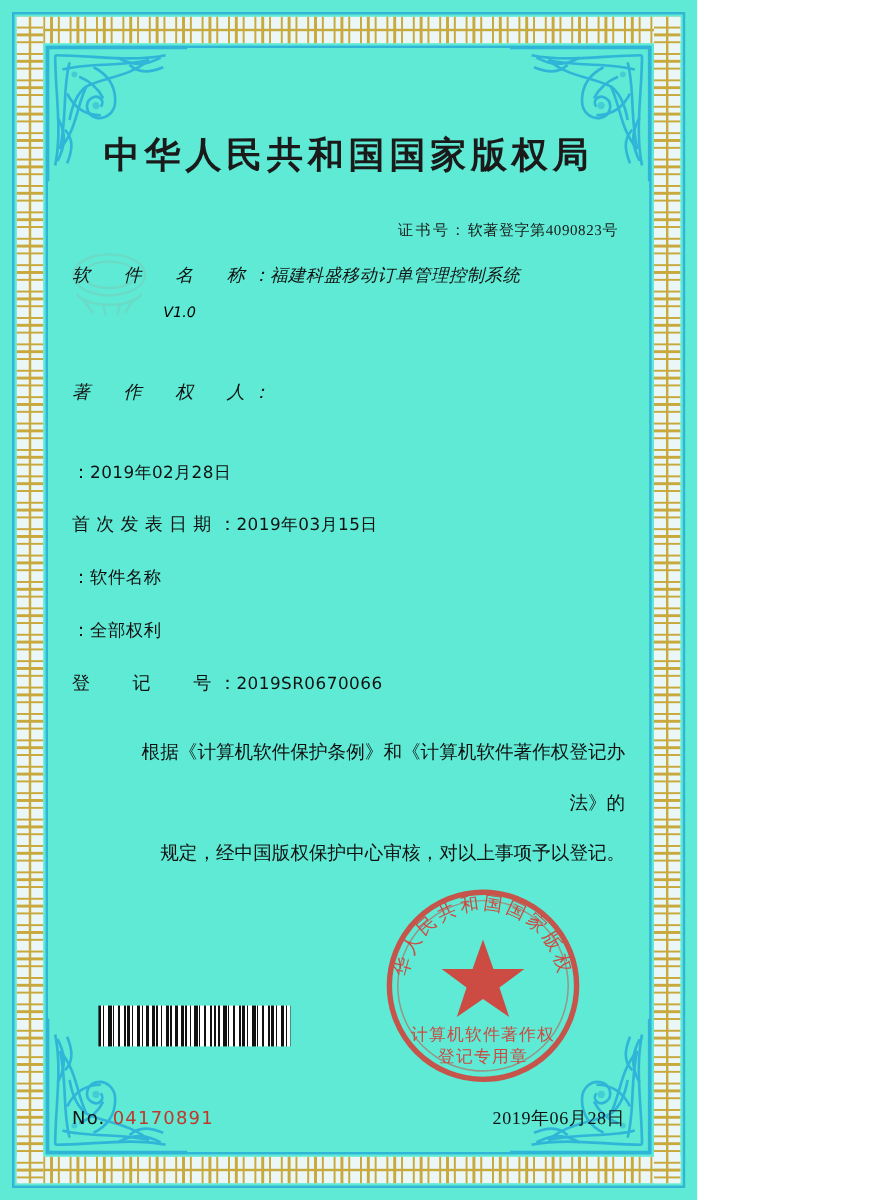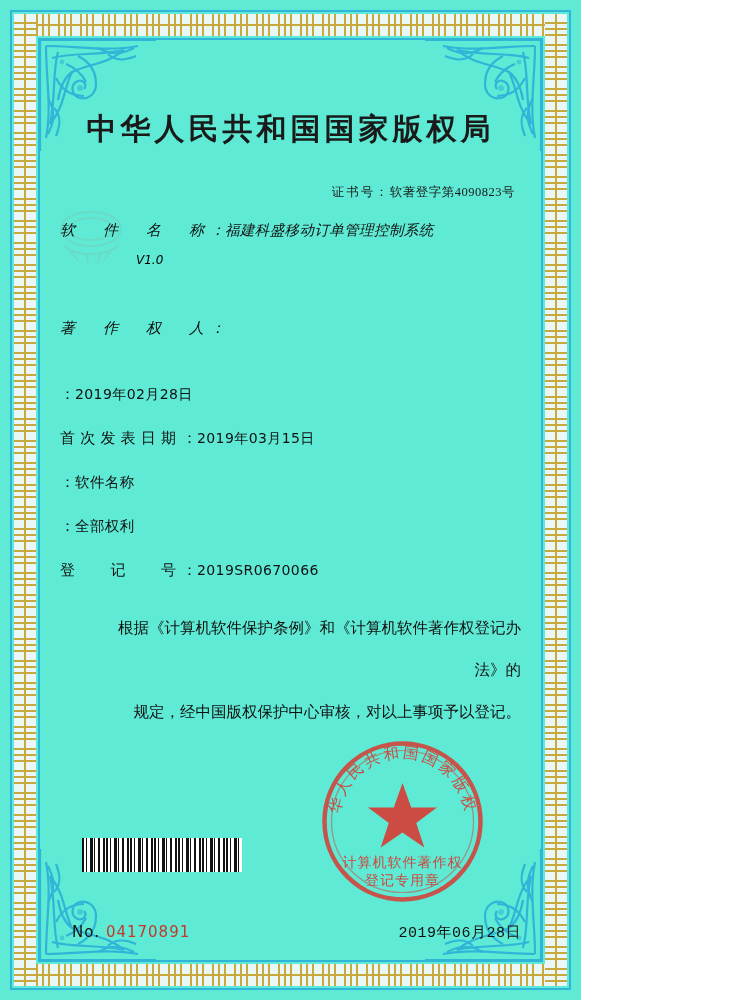--- a/index.html
+++ b/index.html
@@ -182,36 +182,36 @@
     right: 96px;
     bottom: 96px;
     width: 165px;
     height: 165px;
   }
   .seal svg { width: 100%; height: 100%; }
 
   
   .footer {
     position: absolute;
-    left: 72px;
+    left: 60px;
     right: 60px;
     bottom: 58px;
     display: flex;
     justify-content: space-between;
     align-items: baseline;
     font-size: 15px;
     color: #111;
   }
   .footer .no {
     font-family: "DejaVu Sans", sans-serif;
     letter-spacing: 1px;
   }
   .footer .no .num { color: #c0392b; margin-left: 6px; }
   .footer .date {
-    font-family: Liberation Mono, monospace;
+    font-family: Liberation Serif, serif;
     letter-spacing: 0.5px;
   }
 
   
   .watermark {
     position: absolute;
     left: 48px;
     top: 205px;
     width: 86px;
     height: 66px;

